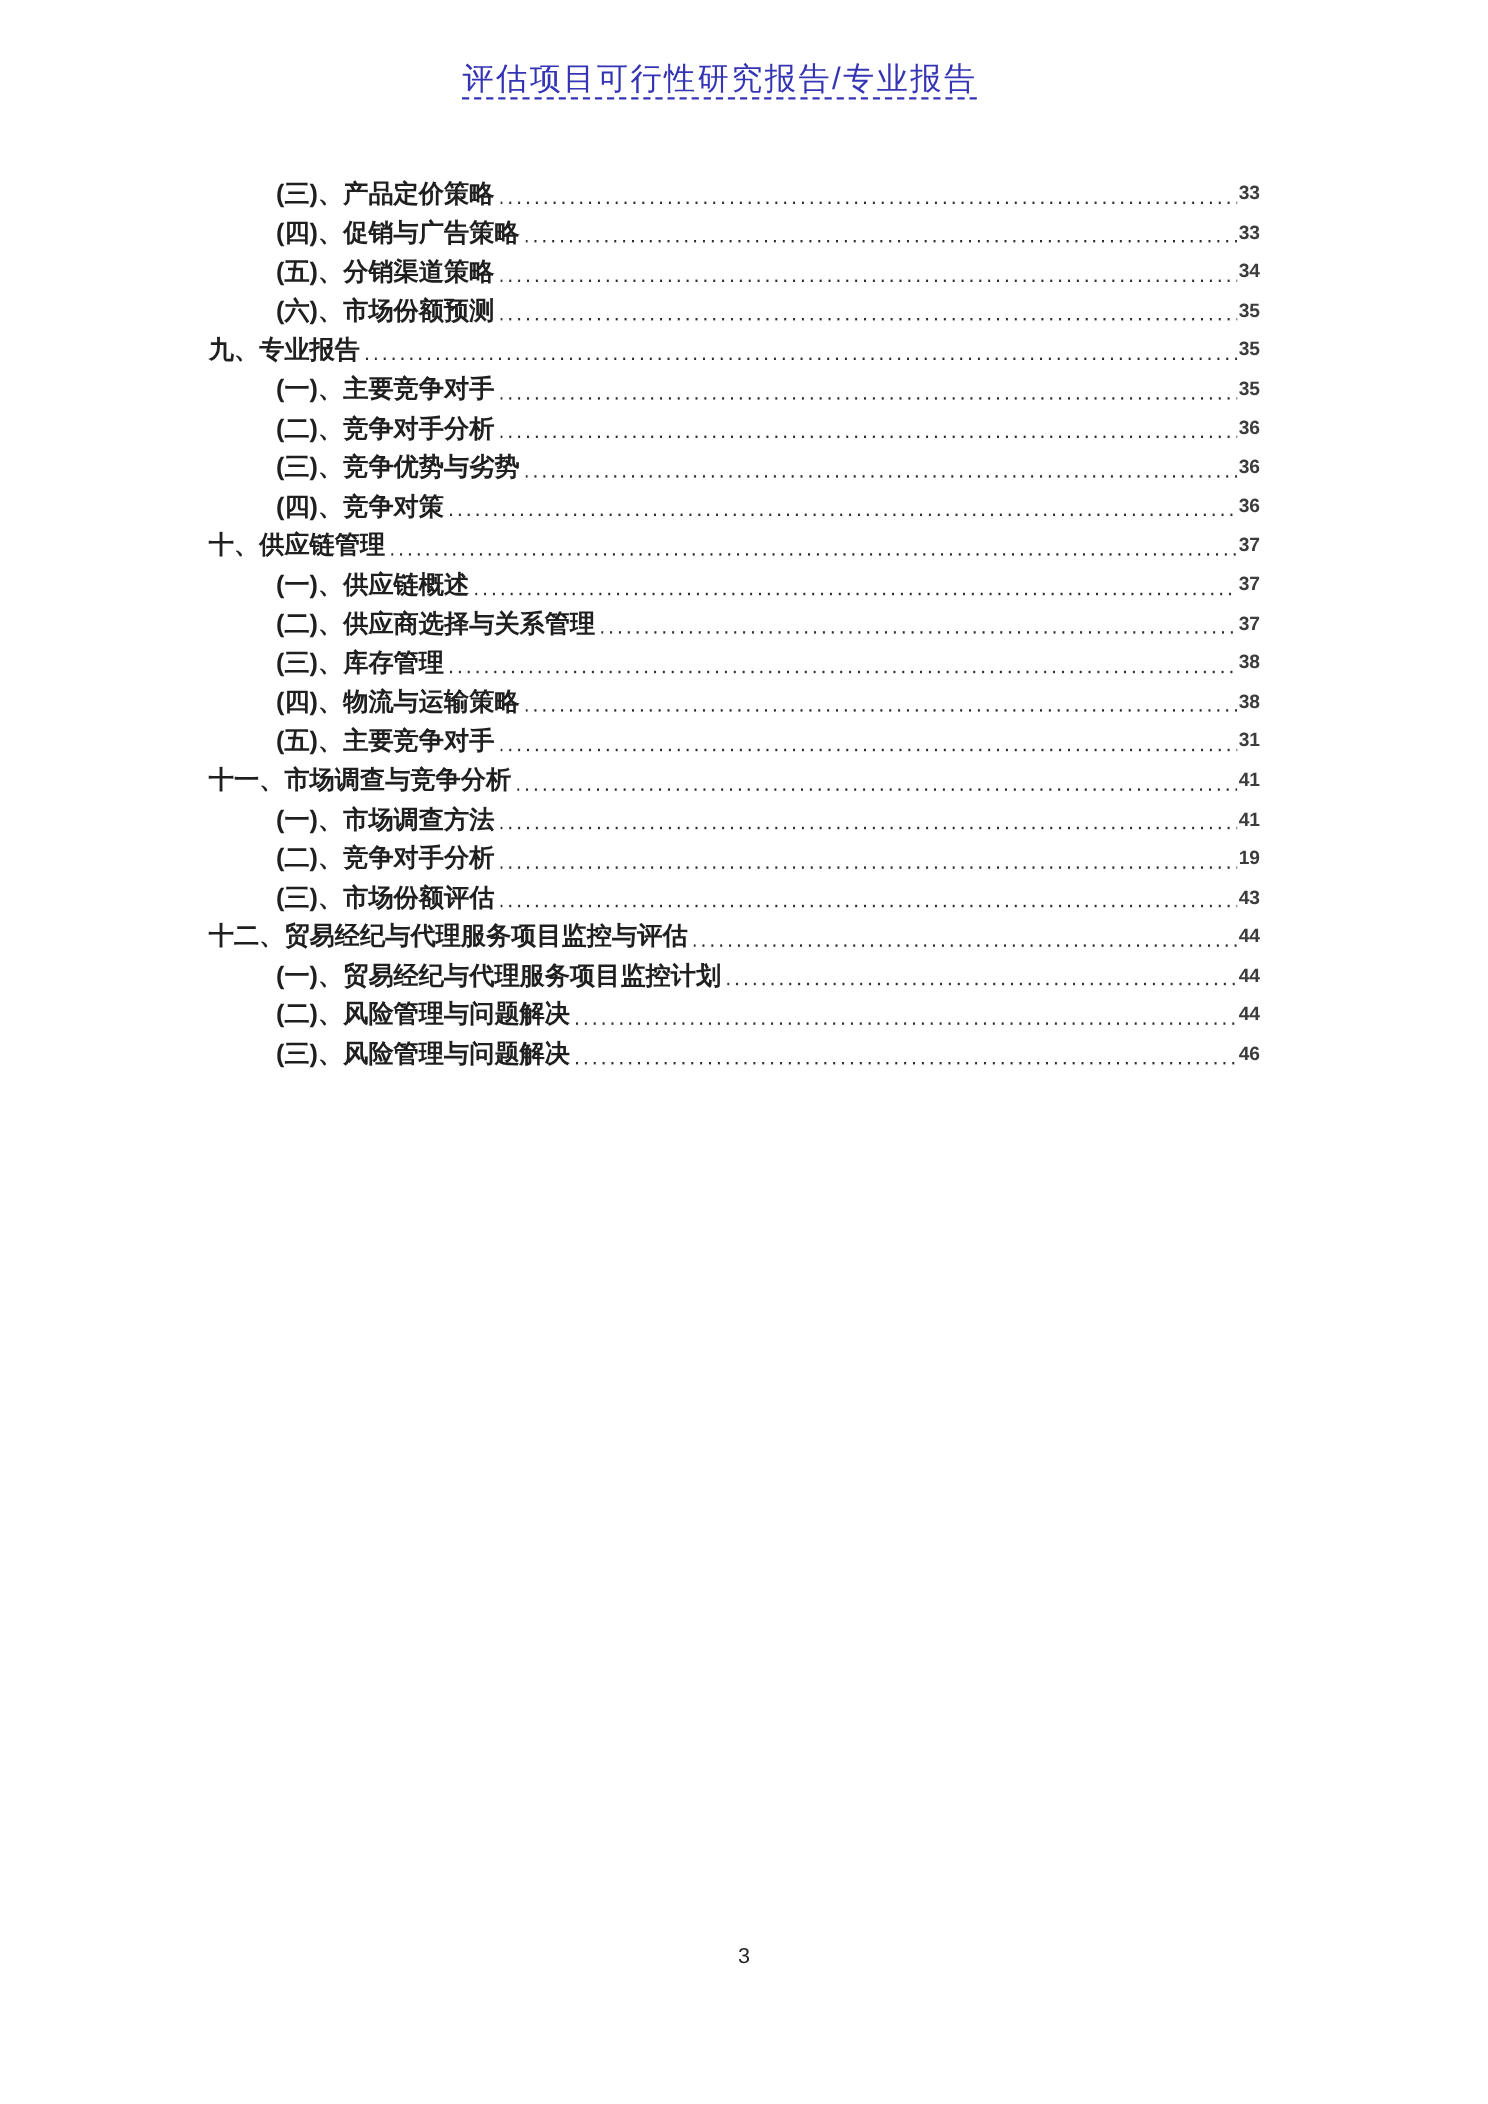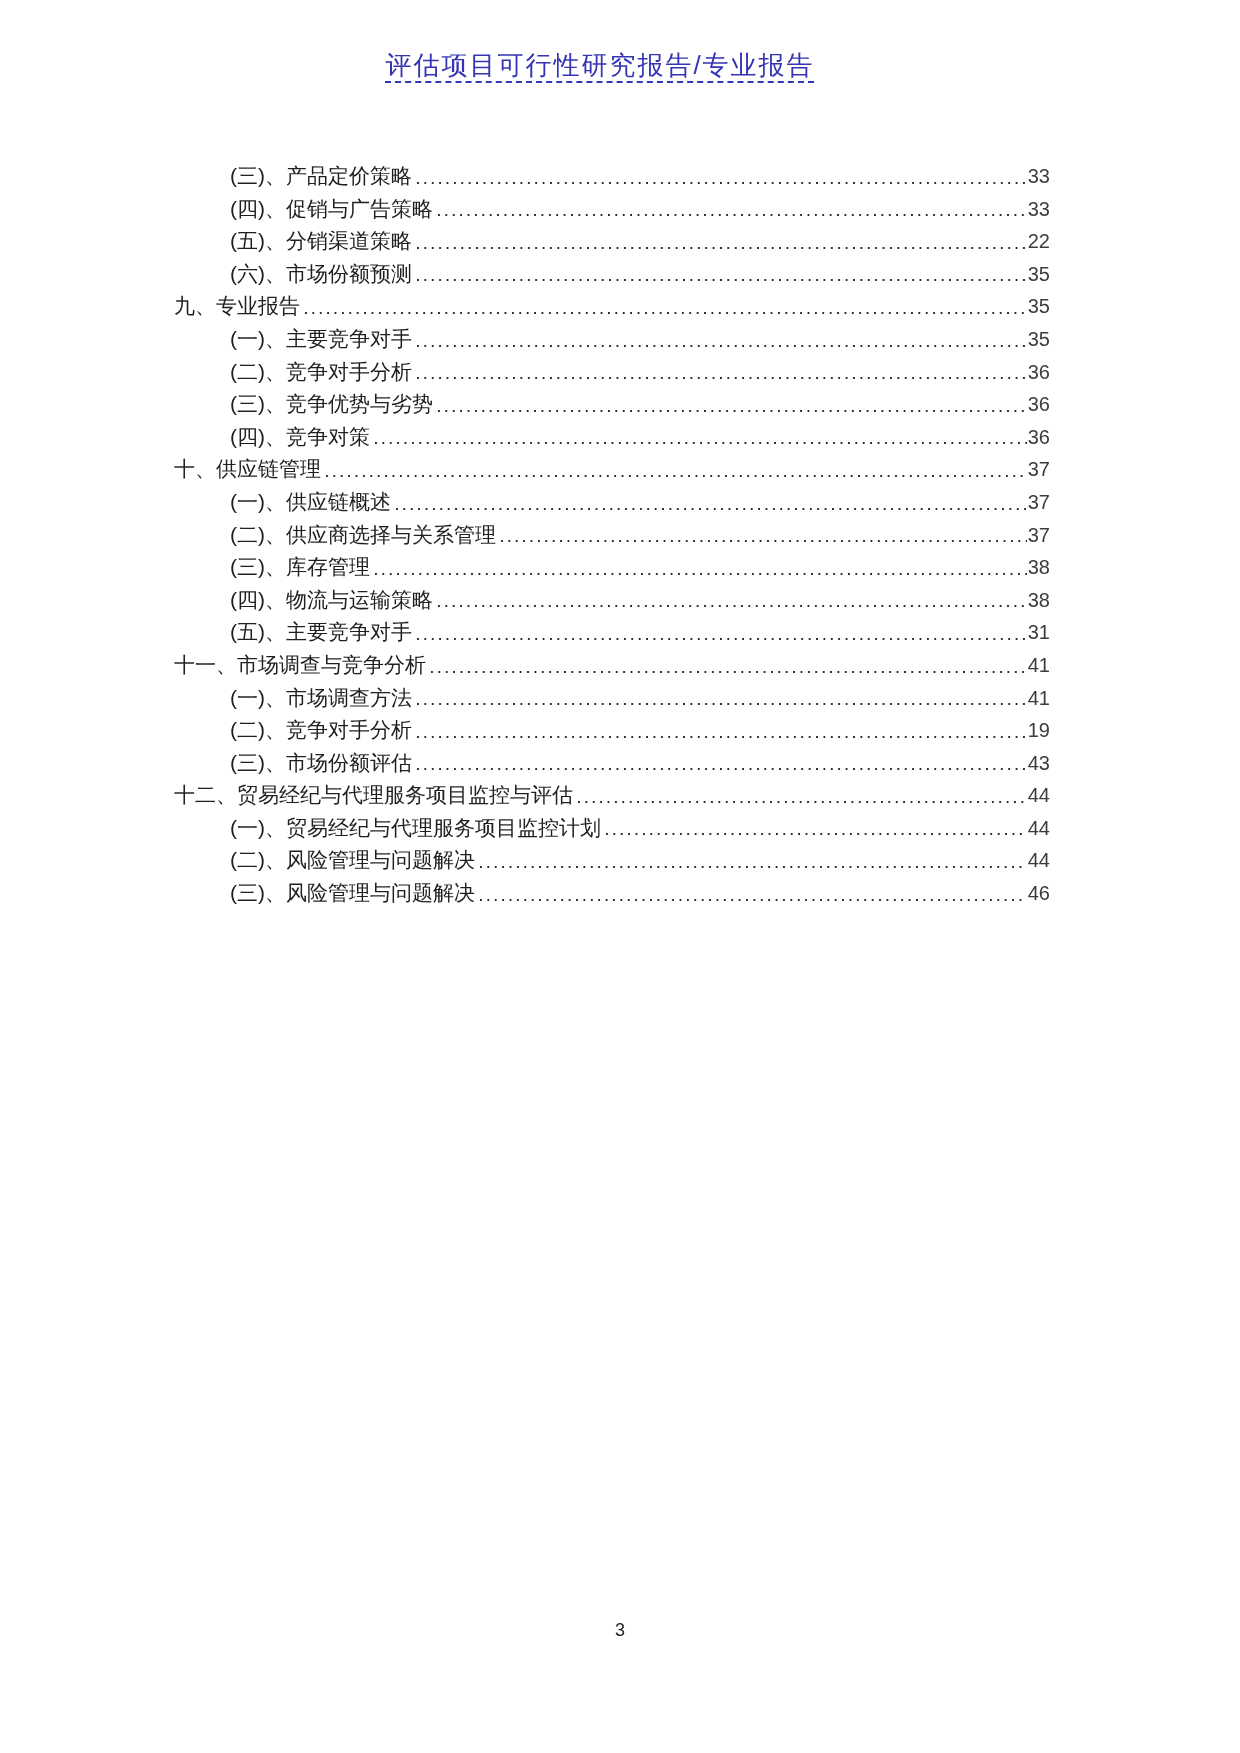--- a/index.html
+++ b/index.html
@@ -41,22 +41,23 @@
     text-decoration: underline;
     text-decoration-style: dashed;
     text-decoration-thickness: 1.5px;
     text-underline-offset: 7px;
     cursor: pointer;
   }
   
   .toc {
     position: absolute;
     left: 174px;
-    top: 160px;
+    top: 146px;
     width: 876px;
+    font-weight: bold;
   }
   .toc-row {
     display: flex;
     align-items: stretch;
     height: 32.6px;
     font-size: 21px;
     color: var(--body-text);
     line-height: 32.6px;
     white-space: nowrap;
   }
@@ -69,21 +70,21 @@
     flex: 1 1 auto;
     background-image: linear-gradient(to right, var(--leader-dots) 2px, transparent 2px);
     background-size: 7.4px 2px;
     background-repeat: repeat-x;
     background-position: left calc(100% - 9px);
     margin-right: 1px;
   }
   .toc-page {
     flex: 0 0 auto;
     color: var(--page-number-text);
-    font-size: 20px;
+    font-size: 16px;
   }
   
   .doc-footer {
     position: absolute;
     top: 1620px;
     left: 0;
     width: 1240px;
     text-align: center;
   }
   .doc-footer span {
@@ -107,21 +108,21 @@
     <span class="toc-page">33</span>
   </div>
       <div class="toc-row level-2">
     <span class="toc-label">(四)、促销与广告策略</span>
     <span class="toc-leader"></span>
     <span class="toc-page">33</span>
   </div>
       <div class="toc-row level-2">
     <span class="toc-label">(五)、分销渠道策略</span>
     <span class="toc-leader"></span>
-    <span class="toc-page">22</span>
+    <span class="toc-page">34</span>
   </div>
       <div class="toc-row level-2">
     <span class="toc-label">(六)、市场份额预测</span>
     <span class="toc-leader"></span>
     <span class="toc-page">35</span>
   </div>
       <div class="toc-row level-1">
     <span class="toc-label">九、专业报告</span>
     <span class="toc-leader"></span>
     <span class="toc-page">35</span>

